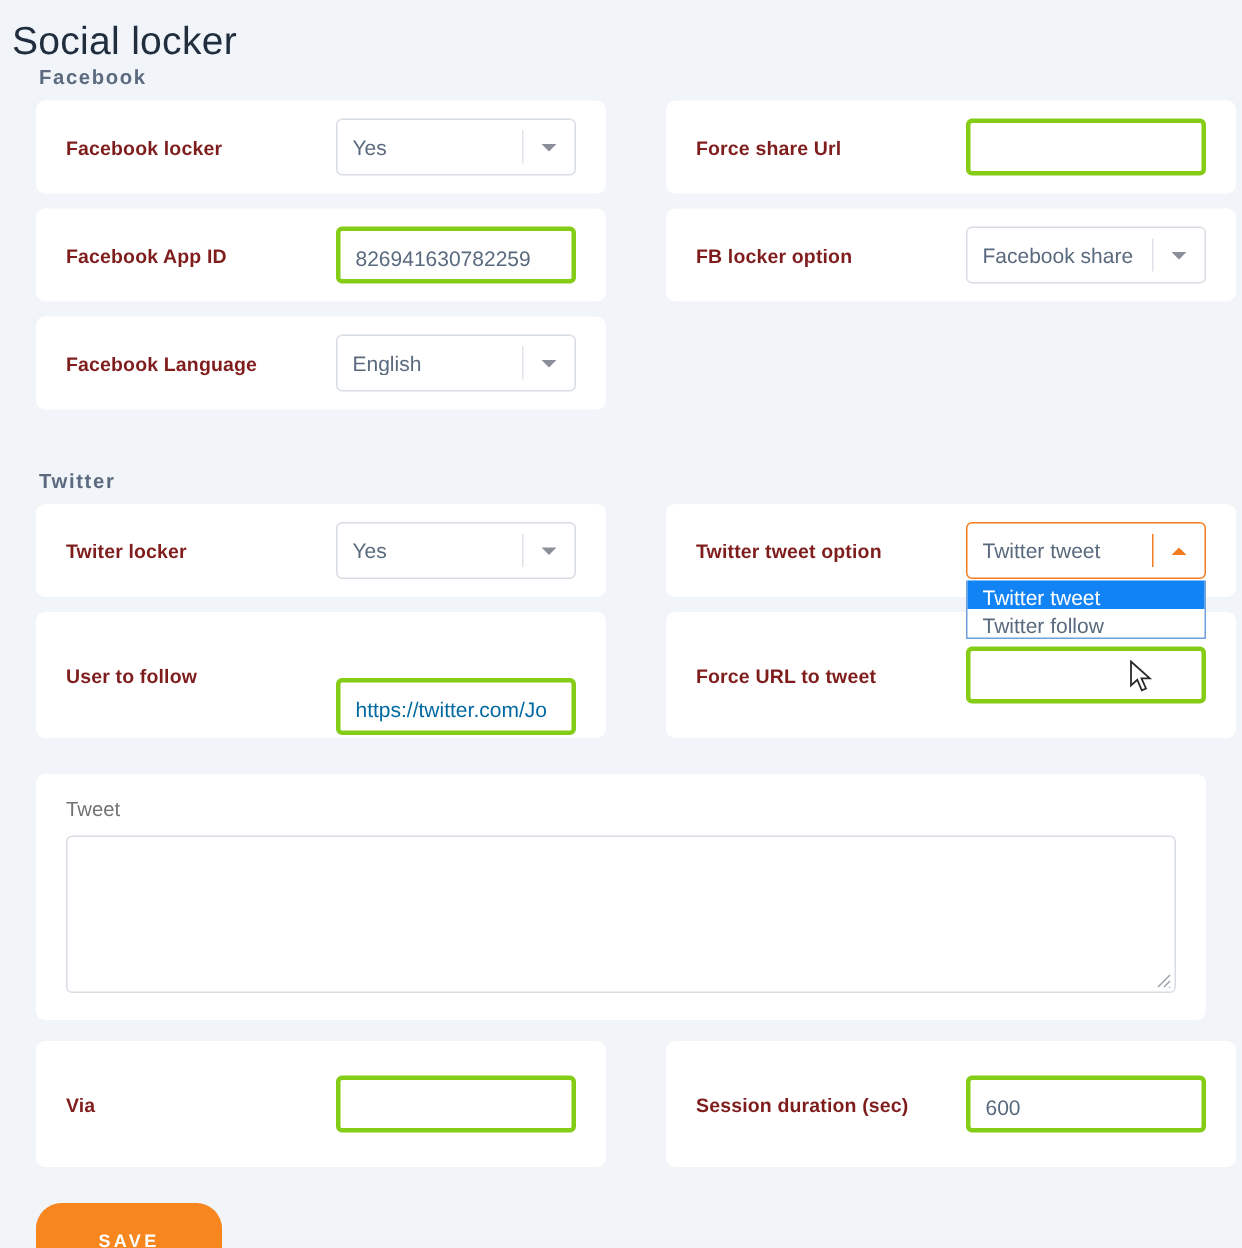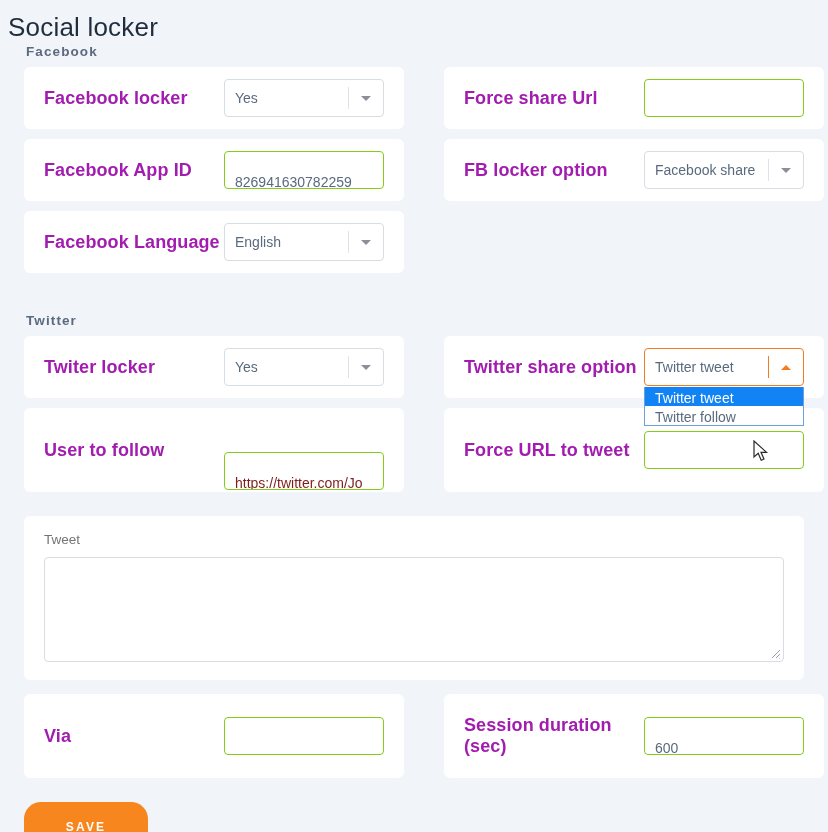--- a/index.html
+++ b/index.html
@@ -46,45 +46,45 @@
     margin-bottom: 10px;
     display: flex;
     align-items: center;
     padding: 0 20px;
     height: 62px;
     position: relative;
   }
   .card.tall { height: 84px; }
 
   .field-label {
-    font-size: 18px;
+    font-size: 13px;
     font-weight: 700;
-    color: #a21caf;
+    color: #7f1d1d;
     flex: 1 1 auto;
     letter-spacing: 0.1px;
   }
 
   .control { flex: 0 0 160px; position: relative; }
 
   .text-input {
     width: 160px;
     height: 38px;
-    border: 1px solid #84cc16;
+    border: 3px solid #84cc16;
     border-radius: 4px;
     background: #fff;
     font-family: "Liberation Sans", sans-serif;
     font-size: 14px;
     color: #5a6a7e;
-    padding: 12px 10px;
+    padding: 0 10px;
     outline: none;
     white-space: nowrap;
     overflow: hidden;
     line-height: 36px;
   }
-  .text-input.placeholder { color: #7f1d1d; margin-top: 41px; }
+  .text-input.placeholder { color: #0369a1; margin-top: 41px; }
 
   .select {
     width: 160px;
     height: 38px;
     border: 1px solid #d8dde4;
     border-radius: 4px;
     background: #fff;
     display: flex;
     align-items: center;
     position: relative;
@@ -303,21 +303,21 @@
           <div class="control">
             <div class="text-input placeholder">https://twitter.com/Jo</div>
           </div>
         </div>
 
       </div>
 
       <div class="col">
 
         <div class="card">
-          <div class="field-label">Twitter share option</div>
+          <div class="field-label">Twitter tweet option</div>
           <div class="control">
             <div class="select open">
               <span class="sel-value">Twitter tweet</span>
               <span class="divider"></span>
               <span class="arrow-box">
                   <span class="caret-up"></span>
                 </span>
 
               <div class="dropdown">
                 <div class="opt selected">Twitter tweet</div>

